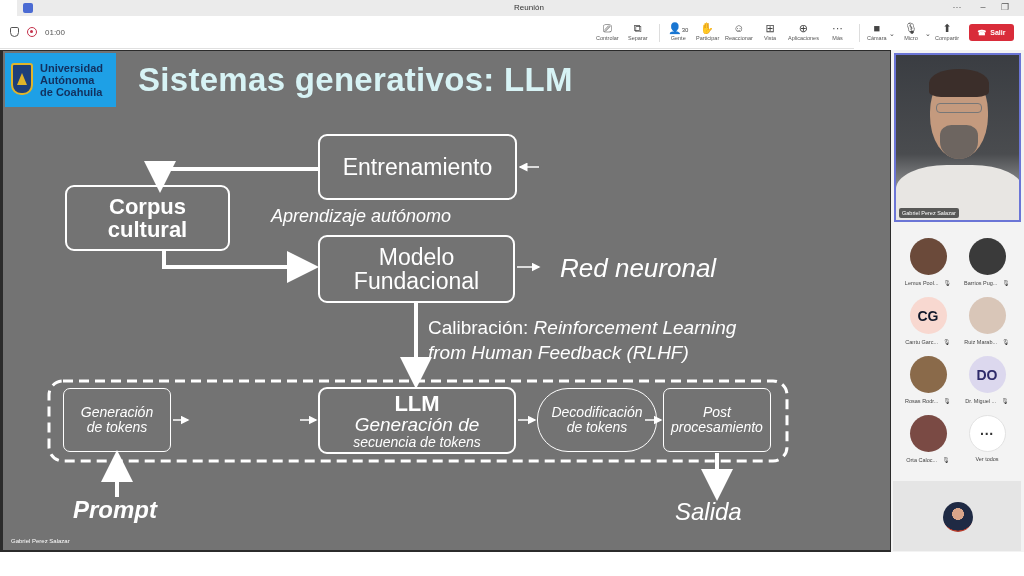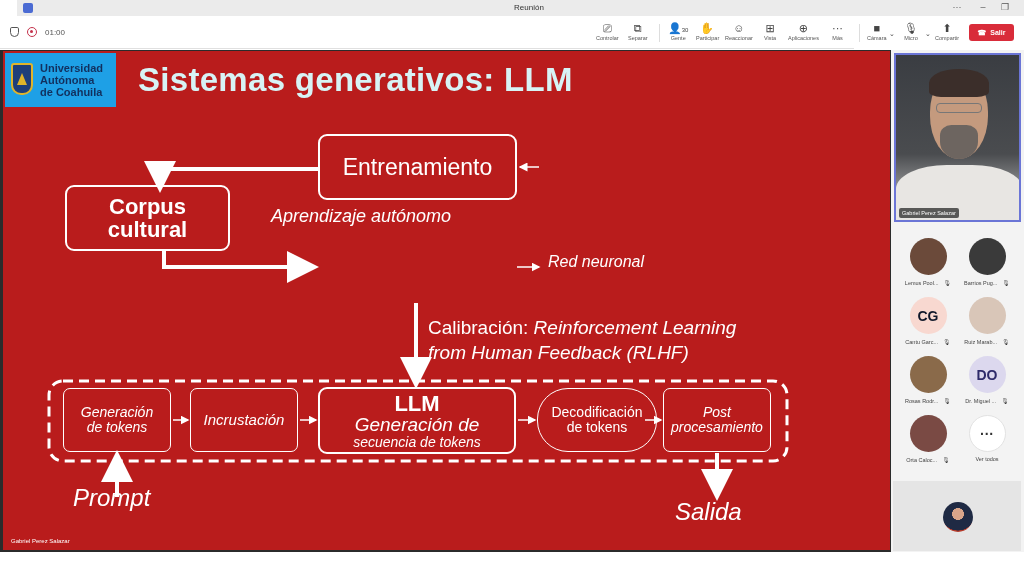--- a/index.html
+++ b/index.html
@@ -11,21 +11,21 @@
   .toolbar { position: absolute; left: 0; top: 17px; width: 854px; height: 32px; background: #ffffff; border-bottom: 1px solid #e0e0e0; }
   .rec-area { position: absolute; left: 10px; top: 10px; display: flex; align-items: center; gap: 8px; font-size: 8px; color: #555; }
   .shield { width: 9px; height: 10px; border: 1px solid #555; border-radius: 2px 2px 5px 5px; }
   .rec-dot { width: 10px; height: 10px; border-radius: 50%; border: 1.5px solid #c4314b; position: relative; }
   .rec-dot::after { content: ""; position: absolute; left: 2px; top: 2px; width: 3px; height: 3px; background: #c4314b; border-radius: 50%; }
   .tb-btn { position: absolute; top: 4px; display: flex; flex-direction: column; align-items: center; font-size: 5.5px; color: #555; }
   .tb-btn .ic { height: 14px; font-size: 11px; line-height: 14px; color: #444; }
   .tb-sep { position: absolute; top: 7px; width: 1px; height: 18px; background: #ddd; }
   .leave-btn { position: absolute; left: 969px; top: 7px; width: 45px; height: 17px; background: #d92c3a; color: #fff; border-radius: 3px; font-size: 7px; display: flex; align-items: center; justify-content: center; gap: 4px; font-weight: bold; }
   .stage { position: absolute; left: 0; top: 50px; width: 891px; height: 502px; background: #2b2b2b; }
-  .slide { position: absolute; left: 3px; top: 51px; width: 887px; height: 499px; background: #b91c1c; overflow: hidden; padding-left: 48px; }
+  .slide { position: absolute; left: 3px; top: 51px; width: 887px; height: 499px; background: #737373; overflow: hidden; padding-left: 48px; }
   .logo { position: absolute; left: 2px; top: 2px; width: 111px; height: 54px; background: #1ea0e6; }
   .logo .crest { position: absolute; left: 6px; top: 10px; width: 22px; height: 32px; background: #1f3f7a; border-radius: 3px 3px 10px 10px; border: 2px solid #e0b42a; }
   .logo .crest::after { content: ""; position: absolute; left: 4px; top: 8px; border-left: 5px solid transparent; border-right: 5px solid transparent; border-bottom: 12px solid #e0b42a; }
   .logo .lt { position: absolute; left: 35px; top: 9px; font-size: 11px; font-weight: bold; color: #12305e; line-height: 12px; }
   .slide-title { position: absolute; left: 135px; top: 10px; font-size: 33px; font-weight: bold; color: #d7f3f5; letter-spacing: 0.3px; }
   .box { position: absolute; border: 2.5px solid #fff; border-radius: 9px; color: #fff; display: flex; flex-direction: column; align-items: center; justify-content: center; text-align: center; line-height: 1.05; }
   .box.sm { border-width: 1.5px; border-radius: 7px; }
   .lbl { position: absolute; color: #fff; font-style: italic; }
   svg.lines { position: absolute; left: 0; top: 0; }
   .name-tag { position: absolute; left: 8px; top: 487px; font-size: 6px; color: #fff; }
@@ -156,50 +156,51 @@
     <line x1="714" y1="402" x2="714" y2="442" stroke="#fff" stroke-width="4" marker-end="url(#ah)"></line>
   </svg>
 
   <div class="box" style="left:315px; top:83px; width:199px; height:66px; font-size:23px;">
     <span>Entrenamiento</span>
   </div>
   <div class="box" style="left:62px; top:134px; width:165px; height:66px; font-size:22px; font-weight:bold;">
     <span>Corpus</span>
     <span>cultural</span>
   </div>
+  <div class="box" style="left:315px; top:184px; width:197px; height:68px; font-size:23px;">
+    <span>Modelo</span>
+    <span>Fundacional</span>
+  </div>
 
   <div class="lbl" style="left:268px; top:155px; font-size:18px;">Aprendizaje autónomo</div>
-  <div class="lbl" style="left:545px; top:202px; font-size:16px;">Red neuronal</div>
+  <div class="lbl" style="left:557px; top:202px; font-size:26px;">Red neuronal</div>
   <div class="lbl" style="left:425px; top:265px; font-size:19px; line-height:1.3;">
     <div><span style="font-style:normal;">Calibración:</span> <span>Reinforcement Learning</span></div>
     <div>from Human Feedback (RLHF)</div>
   </div>
 
   <div class="box sm" style="left:60px; top:337px; width:108px; height:64px; font-size:14px; font-style:italic;">
     <span>Generación</span>
     <span>de tokens</span>
-  </div>
-  <div class="box sm" style="left:187px; top:337px; width:108px; height:64px; font-size:15px; font-style:italic;">
-    <span>Incrustación</span>
   </div>
   <div class="box" style="left:315px; top:336px; width:198px; height:67px;">
     <span style="font-size:22px; font-weight:bold;">LLM</span>
     <span style="font-size:19px; font-style:italic;">Generación de</span>
     <span style="font-size:14px; font-style:italic;">secuencia de tokens</span>
   </div>
-  <div class="box sm" style="left:534px; top:337px; width:120px; height:64px; font-size:14px; border-radius:31px;">
+  <div class="box sm" style="left:534px; top:337px; width:120px; height:64px; font-size:14px; font-style:italic;border-radius:31px;">
     <span>Decodificación</span>
     <span>de tokens</span>
   </div>
   <div class="box sm" style="left:660px; top:337px; width:108px; height:64px; font-size:14px; font-style:italic;">
     <span>Post</span>
     <span>procesamiento</span>
   </div>
 
-  <div class="lbl" style="left:70px; top:433px; font-size:24px;">Prompt</div>
+  <div class="lbl" style="left:70px; top:445px; font-size:24px;font-weight:bold;">Prompt</div>
   <div class="lbl" style="left:672px; top:447px; font-size:24px;">Salida</div>
 
   <div class="name-tag">Gabriel Perez Salazar</div>
 </div>
 
 <div class="sidebar"></div>
 <div class="self-video">
   <div class="shirt"></div>
   <div class="face"></div>
   <div class="hair"></div>

